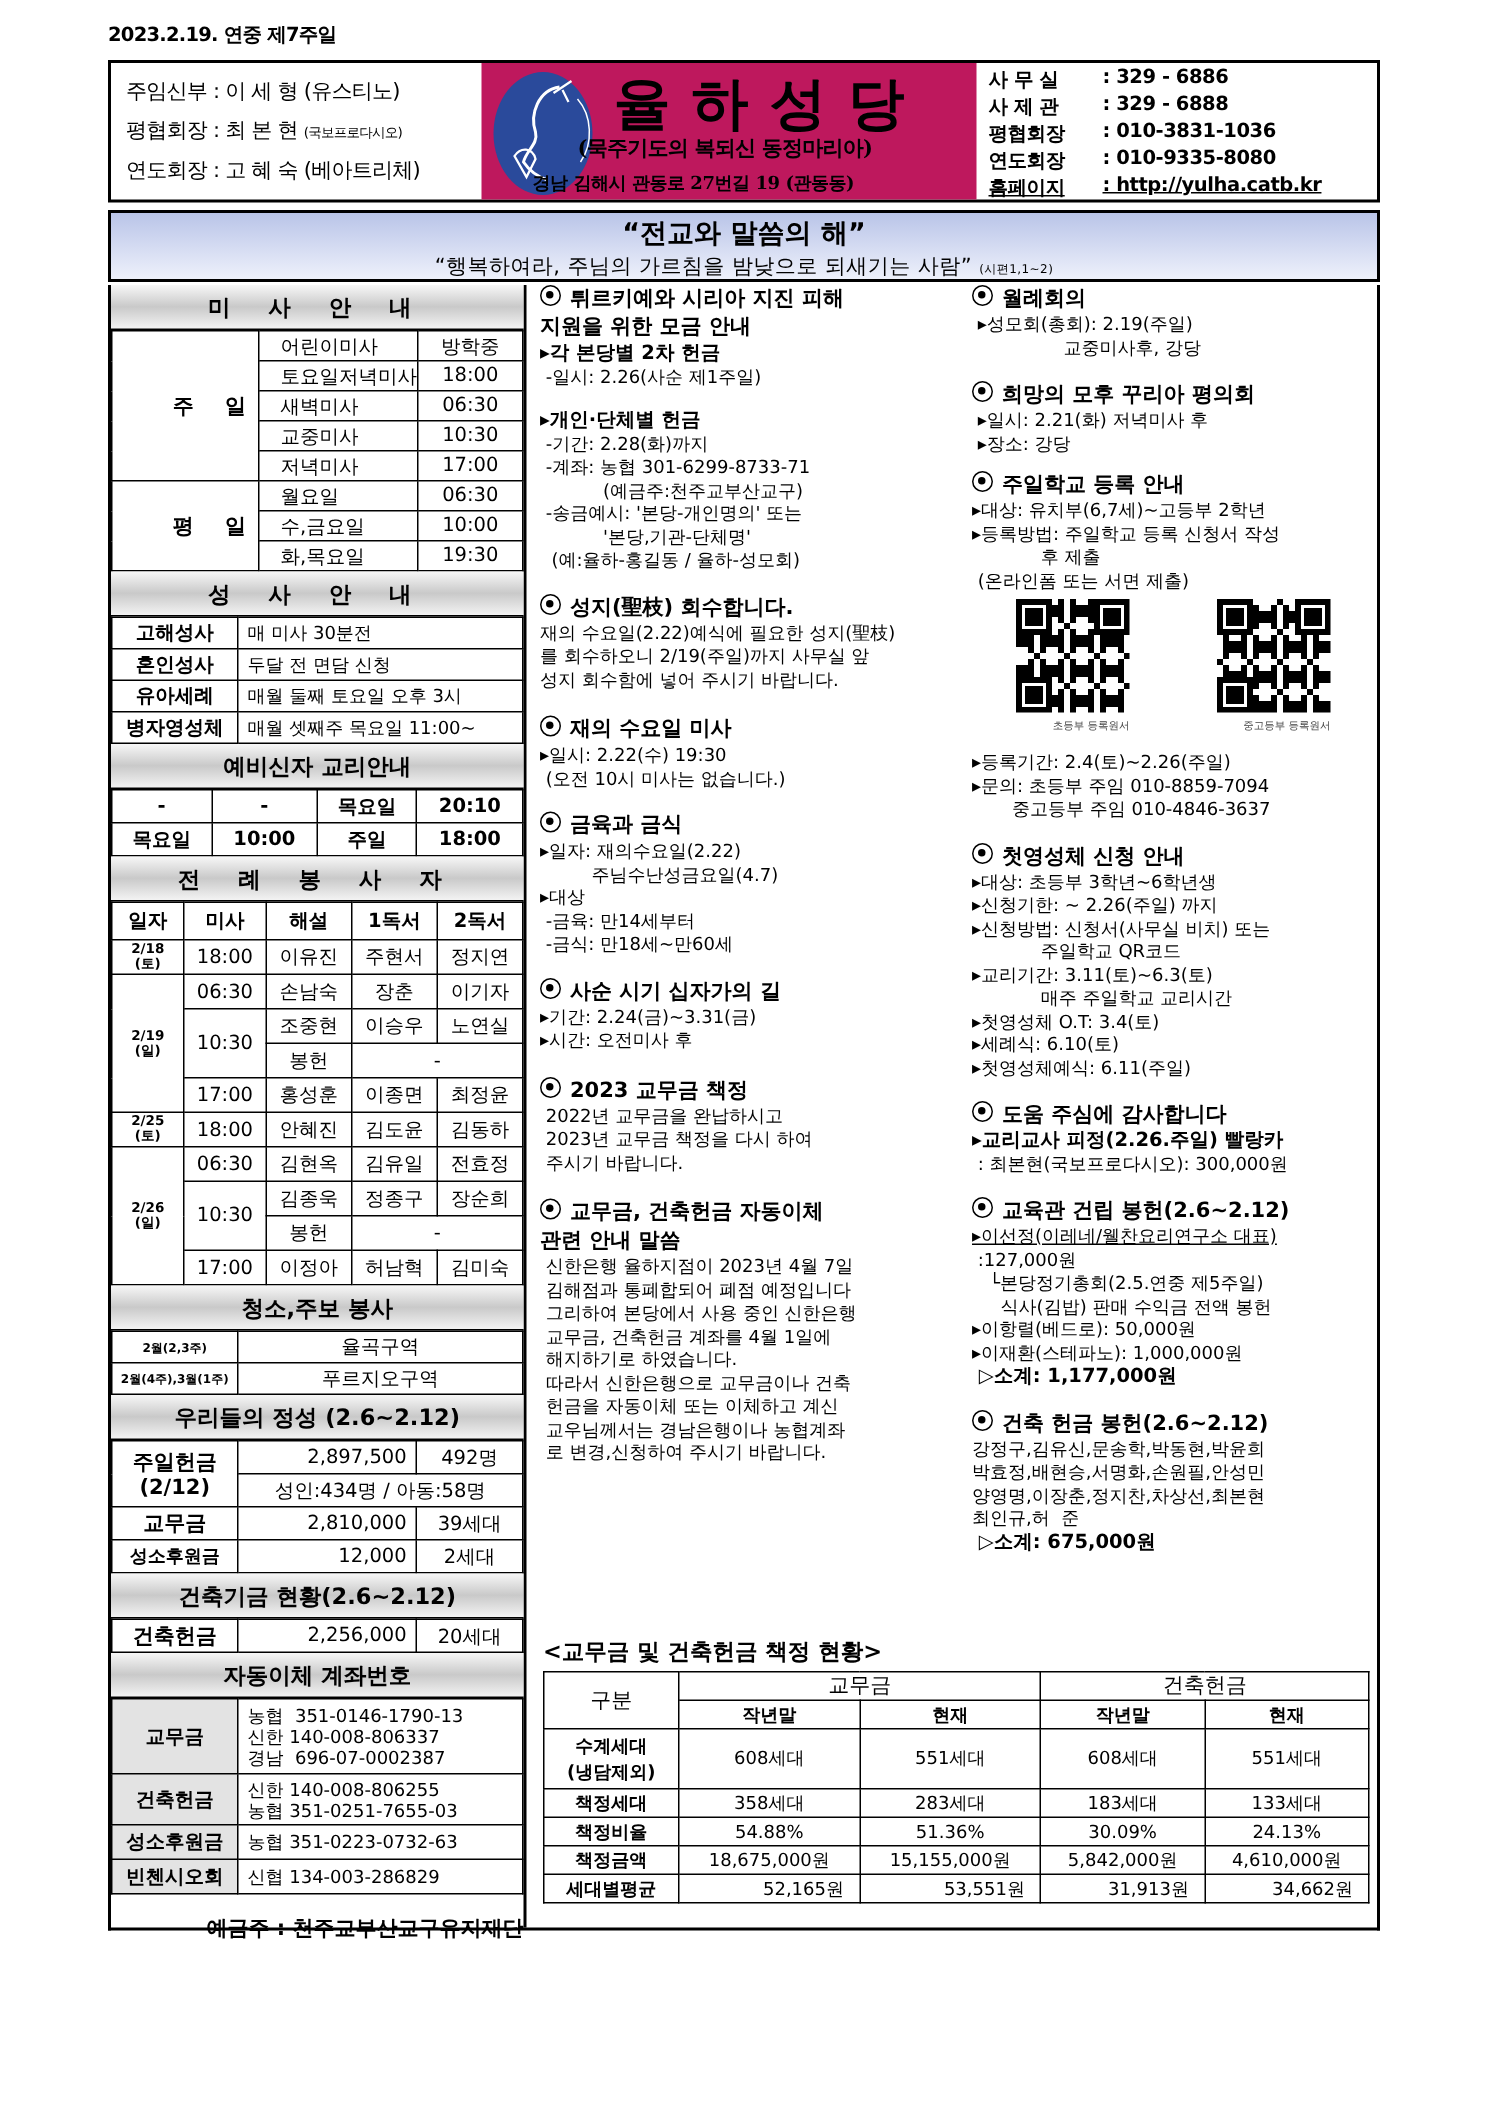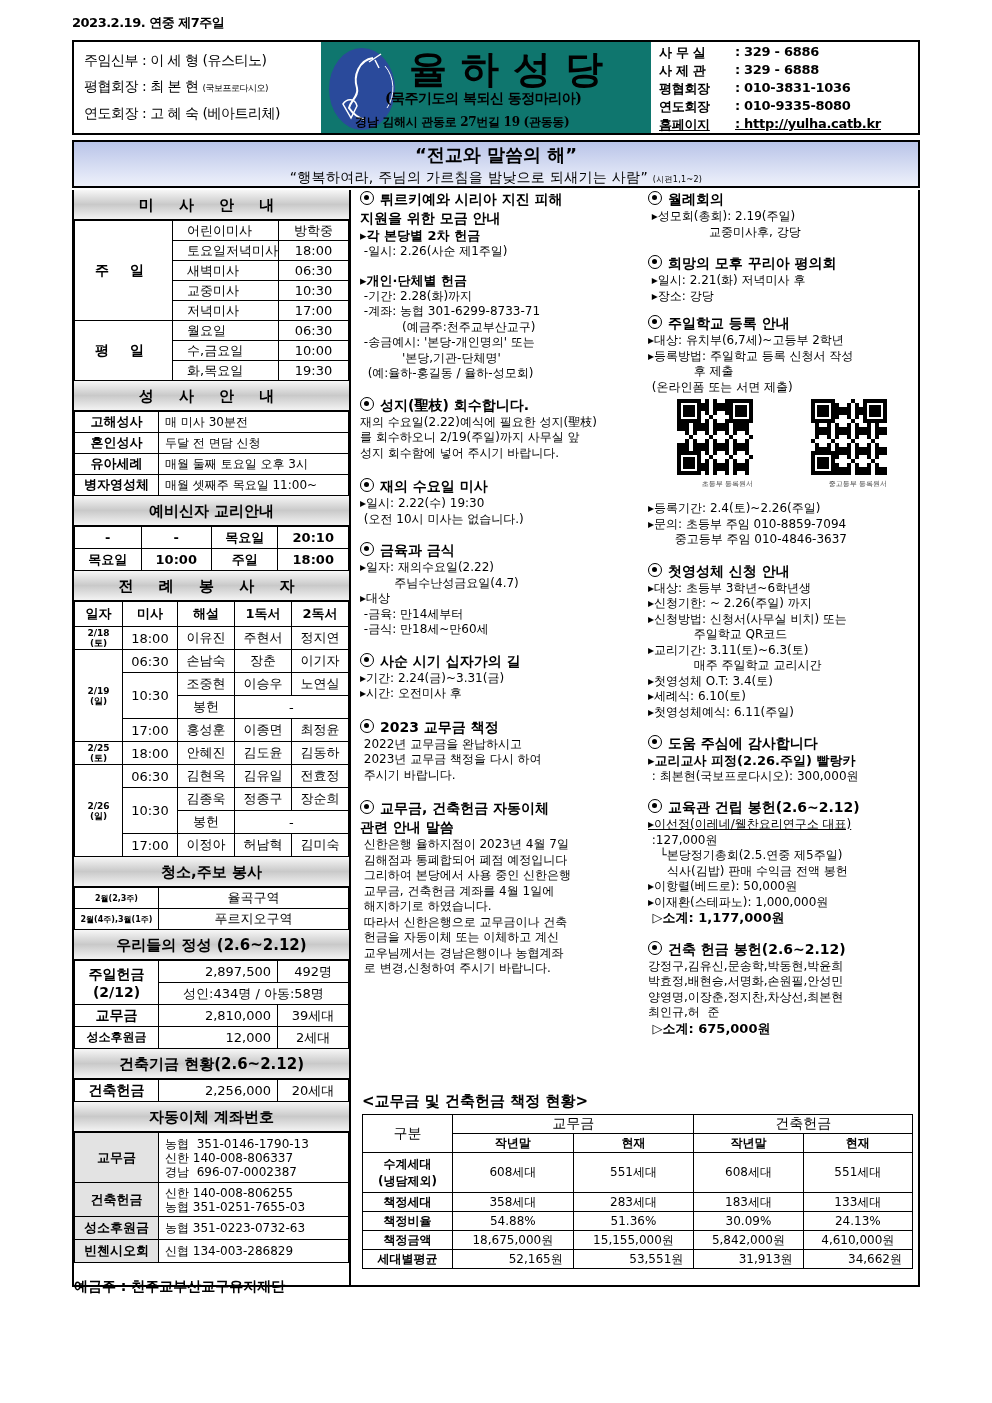--- a/index.html
+++ b/index.html
@@ -3,21 +3,21 @@
 <meta charset="utf-8">
 <style>
   * { box-sizing: border-box; margin: 0; padding: 0; }
   body { width: 992px; height: 1403px; background: #fff; font-family: "DejaVu Sans", sans-serif; color: #000; position: relative; overflow: hidden; }
   .dateline { position: absolute; left: 72px; top: 14px; font-size: 13px; font-weight: bold; letter-spacing: -0.5px; }
 
   .header { position: absolute; left: 72px; top: 40px; width: 848px; height: 95px; border: 2px solid #000; display: flex; }
   .hdr-left { width: 247px; padding: 6px 10px; display: flex; flex-direction: column; justify-content: space-around; font-size: 14px; }
   .hdr-left .row { white-space: nowrap; letter-spacing: -0.5px; }
   .hdr-left .small { font-size: 9px; }
-  .hdr-mid { width: 330px; background: #0f766e; position: relative; }
+  .hdr-mid { width: 330px; background: #be185d; position: relative; }
   .logo { position: absolute; left: 8px; top: 6px; width: 66px; height: 82px; border-radius: 50%; background: #2a4a9b; }
   .logo svg { width: 100%; height: 100%; }
   .church-name { position: absolute; left: 88px; top: 2px; font-size: 38px; font-weight: bold; letter-spacing: 14px; }
   .church-sub { position: absolute; left: 64px; top: 48px; font-size: 14px; font-weight: bold; font-family: "DejaVu Serif", serif; letter-spacing: -0.5px; }
   .church-addr { position: absolute; left: 34px; top: 72px; font-size: 12px; font-weight: bold; font-family: "DejaVu Serif", serif; letter-spacing: -0.3px; }
   .hdr-right { flex: 1; padding: 2px 8px; display: flex; flex-direction: column; justify-content: space-between; font-size: 13px; font-weight: bold; }
   .hdr-right .row { display: flex; white-space: nowrap; letter-spacing: -0.3px; }
   .hdr-right .lbl { width: 76px; }
   .hdr-right .underline { text-decoration: underline; }
 
@@ -30,21 +30,21 @@
   .col-left { position: absolute; left: 0; top: 0; width: 277px; height: 100%; border-right: 2px solid #000; }
   .col-mid { position: absolute; left: 280px; top: 0; width: 288px; }
   .col-right { position: absolute; left: 568px; top: 0; width: 280px; }
 
   table { border-collapse: collapse; width: 100%; }
   td, th { border: 1px solid #000; font-weight: normal; }
   .sec-head { height: 30px; background: linear-gradient(#f7f7f7, #c9c9c9 50%, #f3f3f3); text-align: center; font-weight: bold; font-size: 15px; letter-spacing: 10px; line-height: 30px; border-bottom: 1px solid #000; }
   .sec-head.tight { letter-spacing: 0; }
 
   .mass td { height: 20px; font-size: 13px; text-align: center; }
-  .mass td.grp { font-weight: bold; font-size: 14px; letter-spacing: 8px; width: 98px; }
+  .mass td.grp { font-weight: bold; font-size: 14px; letter-spacing: 8px; width: 98px; text-align: right; }
   .mass td.nm { text-align: left; padding-left: 14px; }
   .mass td.tm { width: 70px; }
 
   .sac td { height: 21px; font-size: 12px; }
   .sac td.k { font-weight: bold; font-size: 13px; text-align: center; width: 84px; background: #fff; }
   .sac td.v { padding-left: 6px; }
 
   .cat td { height: 22px; font-size: 13px; text-align: center; font-weight: bold; }
 
   .lit td { height: 23px; font-size: 13px; text-align: center; }
@@ -55,21 +55,21 @@
   .clean td.k { font-size: 8px; font-weight: bold; width: 84px; }
 
   .off td { height: 22px; font-size: 13px; }
   .off td.k { font-weight: bold; font-size: 14px; text-align: center; width: 84px; }
   .off td.n { text-align: right; padding-right: 6px; }
   .off td.c { text-align: center; }
 
   .acct td { font-size: 12px; }
   .acct td.k { background: #e3e3e3; font-weight: bold; font-size: 13px; text-align: center; width: 84px; }
   .acct td.v { padding-left: 6px; line-height: 14px; }
-  .depositor { height: 46px; text-align: left; font-weight: bold; font-size: 14px; line-height: 46px; }
+  .depositor { height: 46px; text-align: right; font-weight: bold; font-size: 14px; line-height: 46px; }
 
   .notice { padding: 0 6px; }
   .n-title { font-size: 14px; font-weight: bold; line-height: 19px; }
   .n-title .bullet { display: inline-block; width: 14px; height: 14px; border: 1.5px solid #000; border-radius: 50%; position: relative; vertical-align: -1px; margin-right: 6px; }
   .n-title .bullet::after { content: ""; position: absolute; left: 3px; top: 3px; width: 5px; height: 5px; border-radius: 50%; background: #000; }
   .n-line { font-size: 12px; line-height: 15.5px; white-space: pre; }
   .n-line.b { font-weight: bold; font-size: 13px; }
   .n-line.u { text-decoration: underline; }
   .gap { height: 14px; }
 

